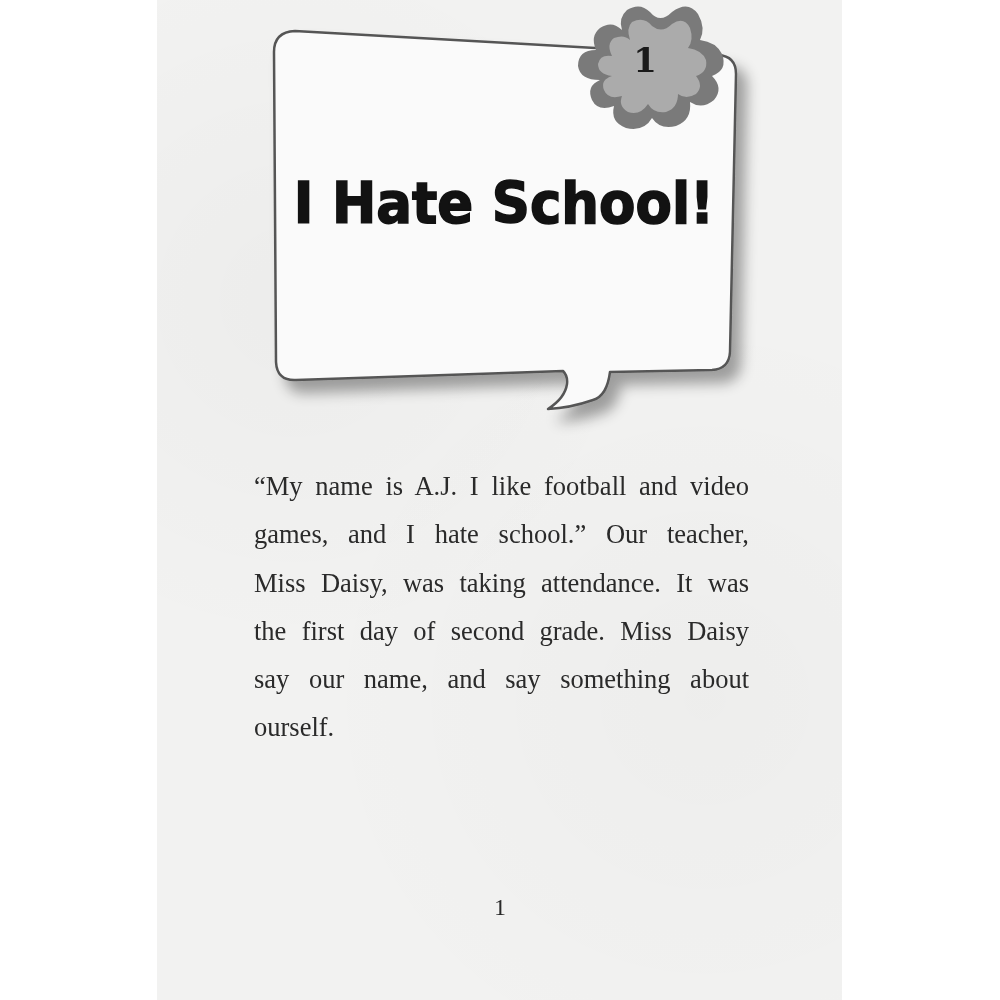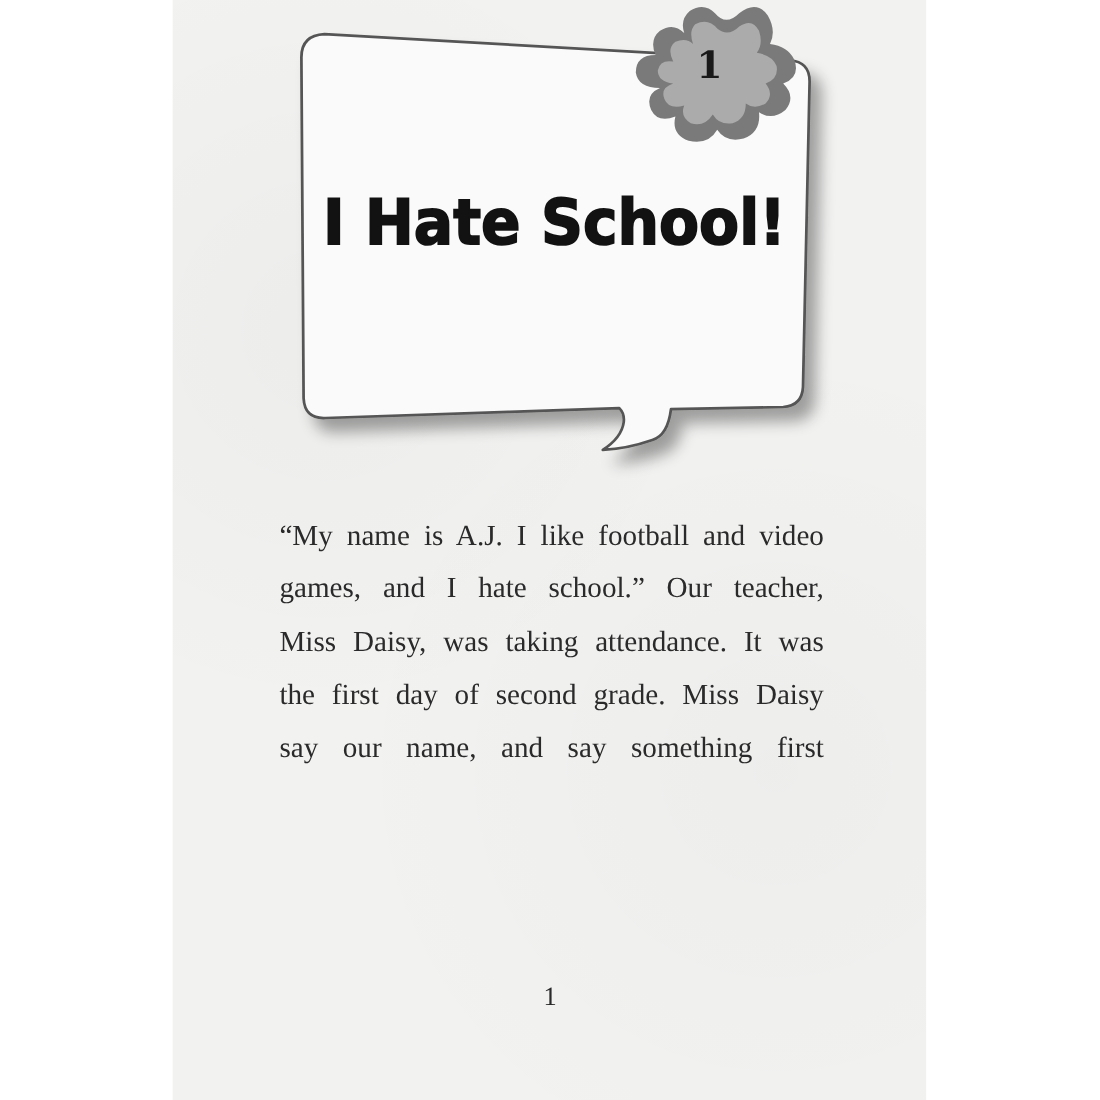--- a/index.html
+++ b/index.html
@@ -170,16 +170,17 @@
 
 <div class="chapter-number">1</div>
 
 <div class="chapter-title">I Hate School!</div>
 
 <div class="body-text">
   <span class="line">“My name is A.J. I like football and video</span>
   <span class="line">games, and I hate school.” Our teacher,</span>
   <span class="line">Miss Daisy, was taking attendance. It was</span>
   <span class="line">the first day of second grade. Miss Daisy</span>
-  <span class="line">say our name, and say something first</span>
+  <span class="line">say our name, and say something about</span>
+  <span class="line last">ourself.</span>
 </div>
 
 <div class="page-number">1</div>
 
 </body></html>

